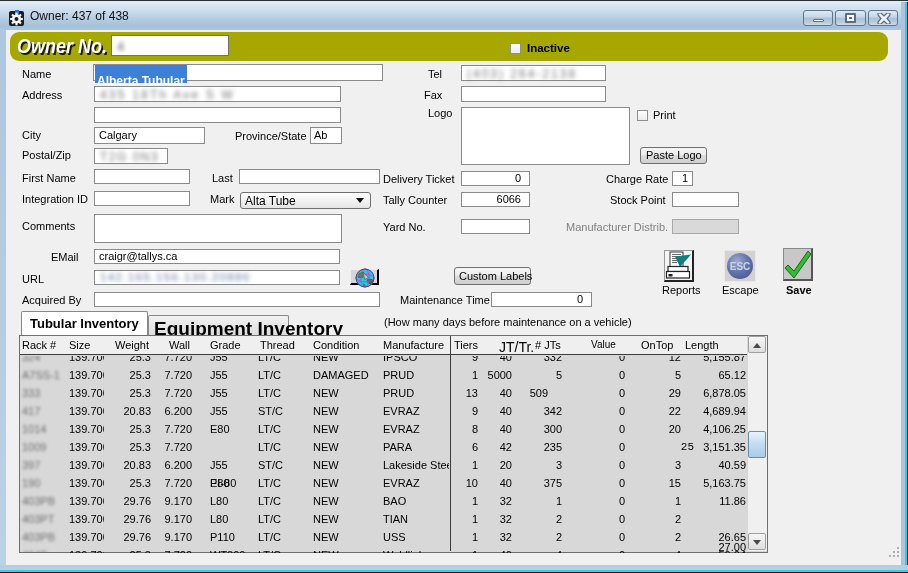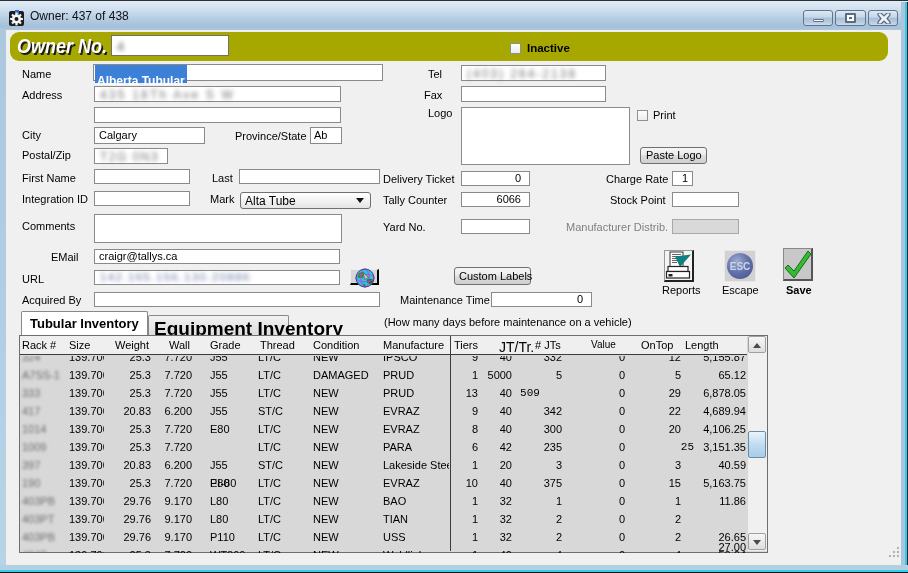--- a/index.html
+++ b/index.html
@@ -273,21 +273,21 @@
         <span class="tc" style="left:2px;width:42px;text-align:left;filter:blur(1.8px);color:#6f6f6f;">333</span>
         <span class="tc" style="left:49px;width:35px;text-align:left;overflow:hidden;white-space:nowrap;">139.700</span>
         <span class="tc" style="left:85px;width:46px;text-align:right;">25.3</span>
         <span class="tc" style="left:131px;width:41px;text-align:right;">7.720</span>
         <span class="tc" style="left:190px;width:45px;text-align:left;">J55</span>
         <span class="tc" style="left:238px;width:50px;text-align:left;">LT/C</span>
         <span class="tc" style="left:293px;width:68px;text-align:left;">NEW</span>
         <span class="tc" style="left:363px;width:66px;text-align:left;overflow:hidden;white-space:nowrap;">PRUD</span>
         <span class="tc" style="left:434px;width:24px;text-align:right;">13</span>
         <span class="tc" style="left:458px;width:34px;text-align:right;">40</span>
-        <span class="tc" style="left:492px;width:36px;text-align:center;font-family:Liberation Mono, monospace;">509</span>
+        <span class="tc" style="left:492px;width:36px;text-align:right;">509</span>
         <span class="tc" style="left:542px;width:63px;text-align:right;">0</span>
         <span class="tc" style="left:605px;width:56px;text-align:right;">29</span>
         <span class="tc" style="left:661px;width:65px;text-align:right;">6,878.05</span>
       </div>
 <div class="trow" style="top:54px">
         <span class="tc" style="left:2px;width:42px;text-align:left;filter:blur(1.8px);color:#6f6f6f;">417</span>
         <span class="tc" style="left:49px;width:35px;text-align:left;overflow:hidden;white-space:nowrap;">139.700</span>
         <span class="tc" style="left:85px;width:46px;text-align:right;">20.83</span>
         <span class="tc" style="left:131px;width:41px;text-align:right;">6.200</span>
         <span class="tc" style="left:190px;width:45px;text-align:left;">J55</span>

